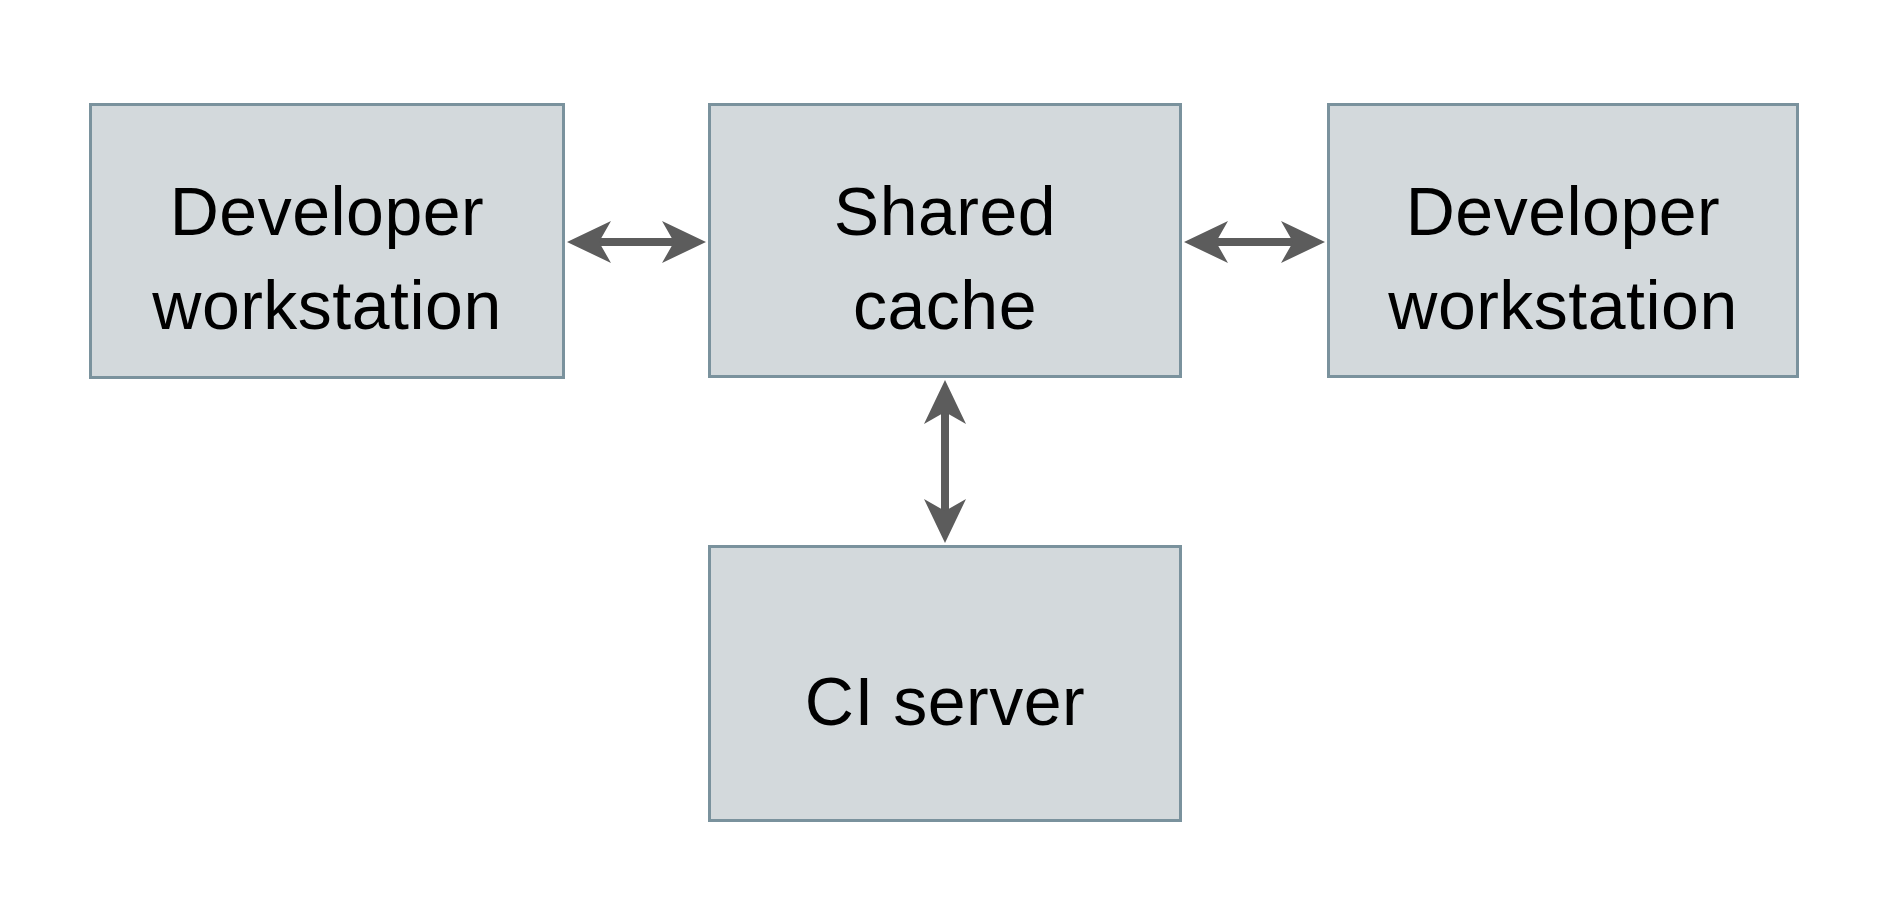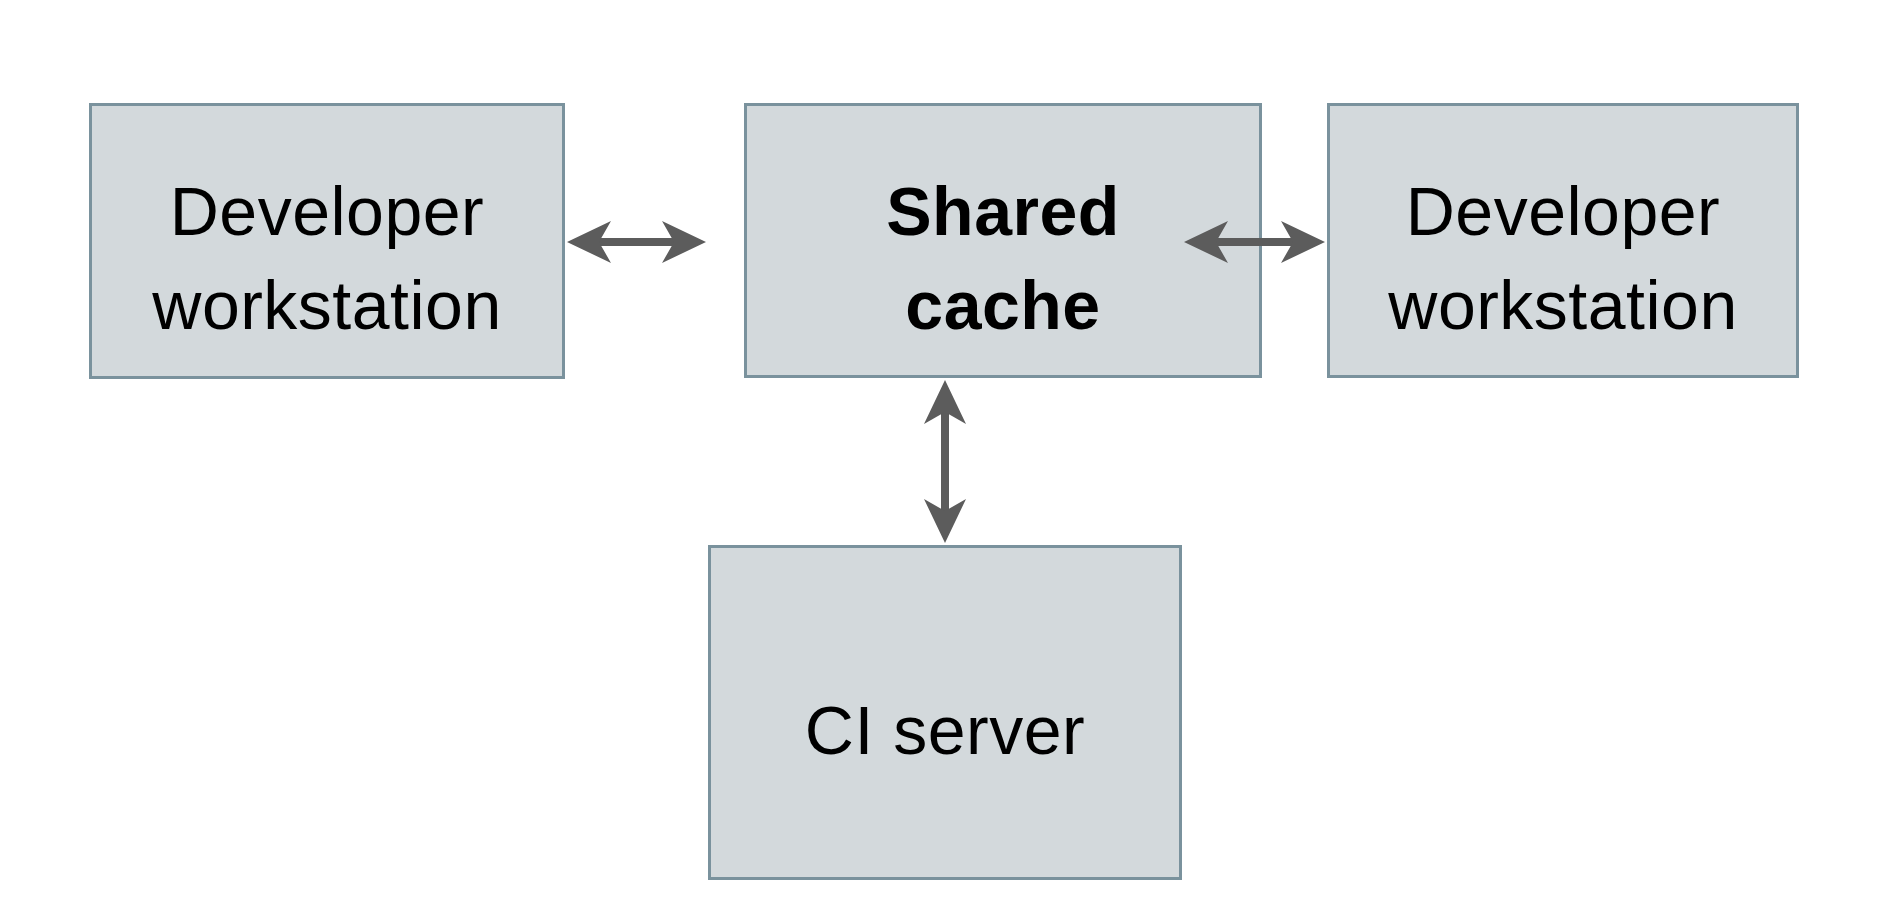--- a/index.html
+++ b/index.html
@@ -27,23 +27,23 @@
   }
   .node-label {
     font-size: 68px;
     line-height: 1.38;
     color: #000000;
     white-space: pre-line;
     letter-spacing: 0.5px;
     margin-top: 36px;
   }
   #node-dev-left   { left: 89px;   top: 103px; width: 476px; height: 276px; }
-  #node-shared     { left: 744px;  top: 103px; width: 518px; height: 275px; font-weight: bold; }
+  #node-shared     { left: 708px;  top: 103px; width: 474px; height: 275px; }
   #node-dev-right  { left: 1327px; top: 103px; width: 472px; height: 275px; }
-  #node-ci         { left: 708px;  top: 545px; width: 474px; height: 335px; }
+  #node-ci         { left: 708px;  top: 545px; width: 474px; height: 277px; }
   .arrow-layer {
     position: absolute;
     left: 0; top: 0;
     width: 1900px;
     height: 922px;
     pointer-events: none;
   }
   .arrow line    { stroke: #5c5c5c; stroke-width: 8px; }
   .arrow polygon { fill: #5c5c5c; }
 </style>

